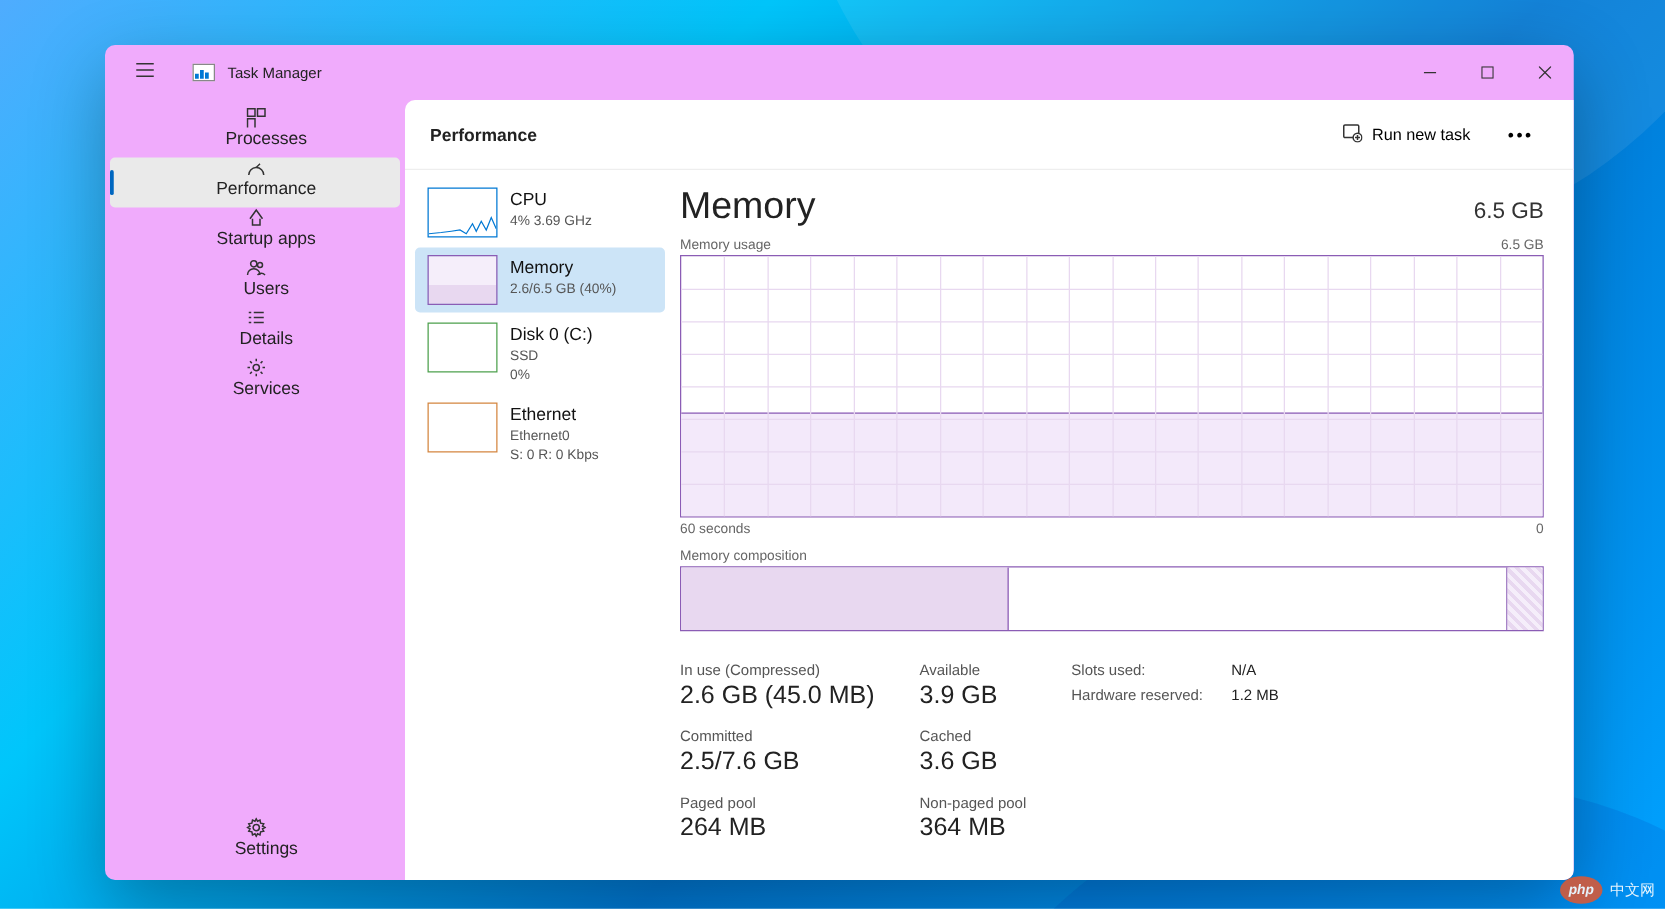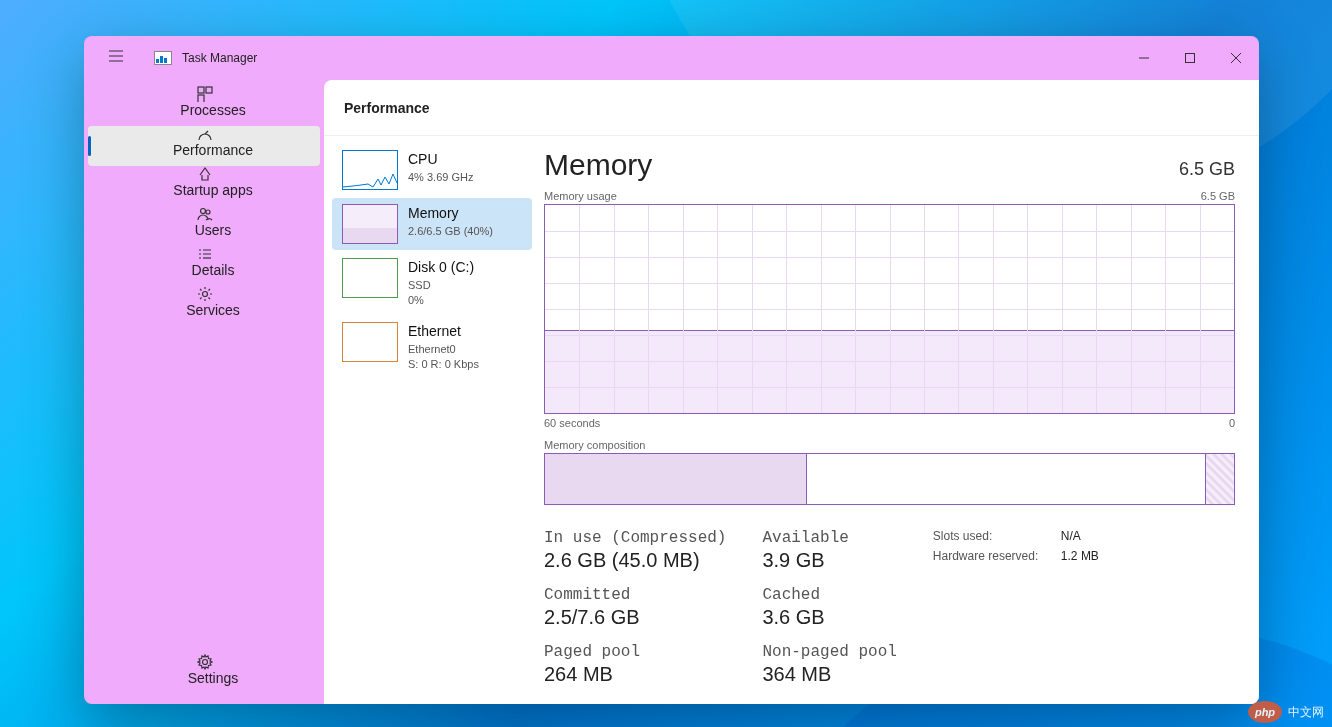--- a/index.html
+++ b/index.html
@@ -116,21 +116,21 @@
   width: 100%; height: 52px; border: 1px solid #8b5cb5; margin-top: 2px;
   display: flex; background: #fff;
 }
 .comp-seg { border-right: 1px solid #8b5cb5; }
 .comp-seg.used { width: 38%; background: #e8d8f0; }
 .comp-seg.avail { flex: 1; }
 .comp-seg.hw { width: 4%; background: repeating-linear-gradient(45deg, #f5eefa, #f5eefa 3px, #e8d8f0 3px, #e8d8f0 6px); border-right: none; }
 
 .stats { display: flex; gap: 36px; margin-top: 24px; }
 .stat-col { display: flex; flex-direction: column; gap: 14px; }
-.stat-item .stat-label { font-size: 16px; color: #555; font-family: Liberation Mono, monospace; }
+.stat-item .stat-label { font-size: 12px; color: #555; }
 .stat-item .stat-value { font-size: 20px; color: #222; margin-top: 2px; }
 .kv-row { display: flex; gap: 18px; font-size: 12px; }
 .kv-row .k { color: #555; width: 110px; }
 .kv-row .v { color: #222; }
 
 .watermark {
   position: absolute; right: 8px; bottom: 4px; display: flex; align-items: center; gap: 6px;
   color: #fff; font-size: 12px; opacity: 0.9;
 }
 .watermark .php-badge {
@@ -249,20 +249,32 @@
               <path d="M8 1 L9 3 L11 2 L11.5 4.5 L14 5 L13 7 L15 8 L13 9 L14 11 L11.5 11.5 L11 14 L9 13 L8 15 L7 13 L5 14 L4.5 11.5 L2 11 L3 9 L1 8 L3 7 L2 5 L4.5 4.5 L5 2 L7 3 Z"></path>
             </svg>
           </span>
         <span>Settings</span>
       </div>
     </div>
 
     <div class="content">
       <div class="content-header">
         <span class="page-title">Performance</span>
+        <div class="header-actions">
+          <div class="run-task">
+            <span><svg width="16" height="16" viewBox="0 0 16 16" fill="none" stroke="#333" stroke-width="1.2">
+                  <rect x="1" y="2" width="12" height="10" rx="1"></rect>
+                  <circle cx="12" cy="12" r="3.5" fill="#fff"></circle>
+                  <line x1="12" y1="10" x2="12" y2="14"></line>
+                  <line x1="10" y1="12" x2="14" y2="12"></line>
+                </svg></span>
+            <span>Run new task</span>
+          </div>
+          <div class="ellipsis">•••</div>
+        </div>
       </div>
 
       <div class="perf-body">
         <div class="mini-panel">
           <div class="mini-item">
             <div class="mini-graph cpu">
               <svg width="56" height="40" viewBox="0 0 56 40">
                   <polyline points="0,38 10,37 18,36 25,35 30,38 35,30 38,36 42,28 46,35 50,25 54,34" fill="none" stroke="#0078d4" stroke-width="1"></polyline>
                 </svg>
             </div>

